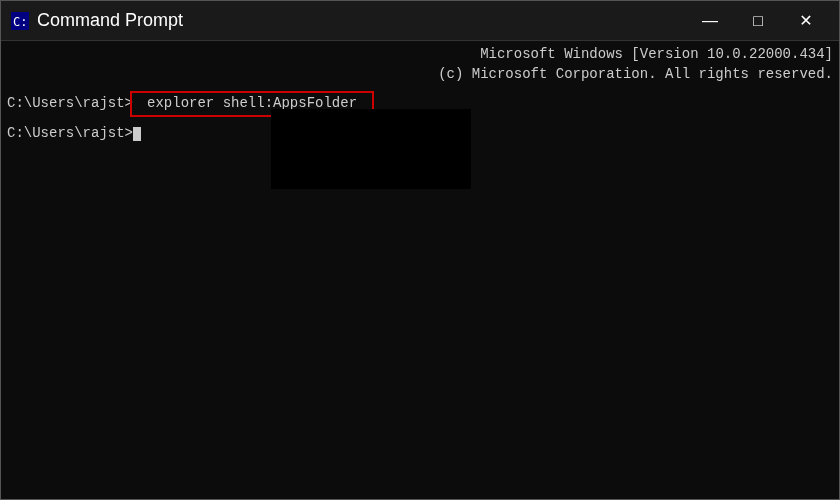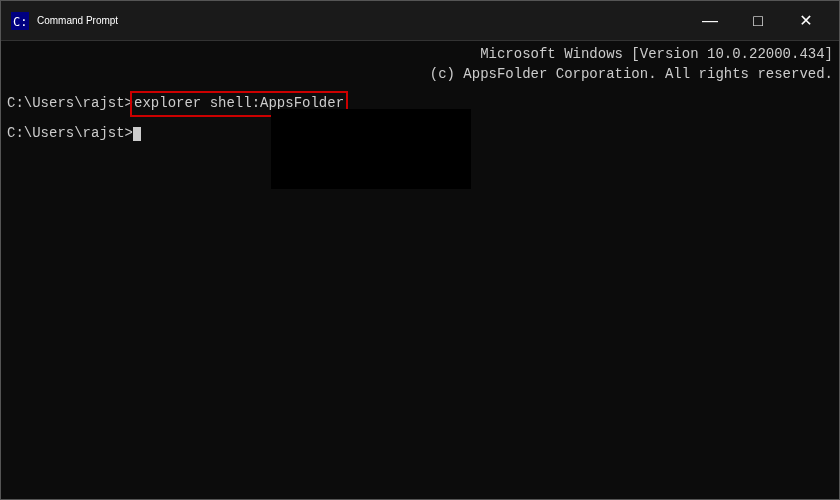--- a/index.html
+++ b/index.html
@@ -36,21 +36,21 @@
 
     .title-bar-icon {
       width: 18px;
       height: 18px;
       margin-right: 8px;
       flex-shrink: 0;
     }
 
     .title-bar-text {
       color: #ffffff;
-      font-size: 10px;
+      font-size: 18px;
       font-family: 'Segoe UI', Arial, sans-serif;
       flex: 1;
     }
 
     .title-bar-controls {
       display: flex;
       align-items: center;
       gap: 2px;
     }
 
@@ -92,21 +92,21 @@
     }
 
     .prompt {
       color: #cccccc;
     }
 
     .highlighted-command {
       outline: 2px solid #cc0000;
       outline-offset: 1px;
       color: #cccccc;
-      padding: 0 1px;
+      padding: 0 14px;
     }
 
     .cursor {
       display: inline-block;
       width: 8px;
       height: 14px;
       background: #cccccc;
       vertical-align: text-bottom;
       animation: blink 1s step-end infinite;
     }
@@ -144,21 +144,21 @@
     <span class="title-bar-text">Command Prompt</span>
     <div class="title-bar-controls">
       <button class="title-bar-btn">—</button>
       <button class="title-bar-btn">□</button>
       <button class="title-bar-btn close">✕</button>
     </div>
   </div>
 
   <div class="terminal-body">
     <div class="terminal-line">Microsoft Windows [Version 10.0.22000.434]</div>
-    <div class="terminal-line">(c) AppsFolder Corporation. All rights reserved.</div>
+    <div class="terminal-line">(c) Microsoft Corporation. All rights reserved.</div>
     <div class="spacer"></div>
     <div class="command-line">
       <span class="prompt">C:\Users\rajst&gt;</span>
         <span class="highlighted-command">explorer shell:AppsFolder</span>
     </div>
     <div class="spacer"></div>
     <div class="command-line">
       <span class="prompt">C:\Users\rajst&gt;</span>
         <span class="cursor"></span>
     </div>

